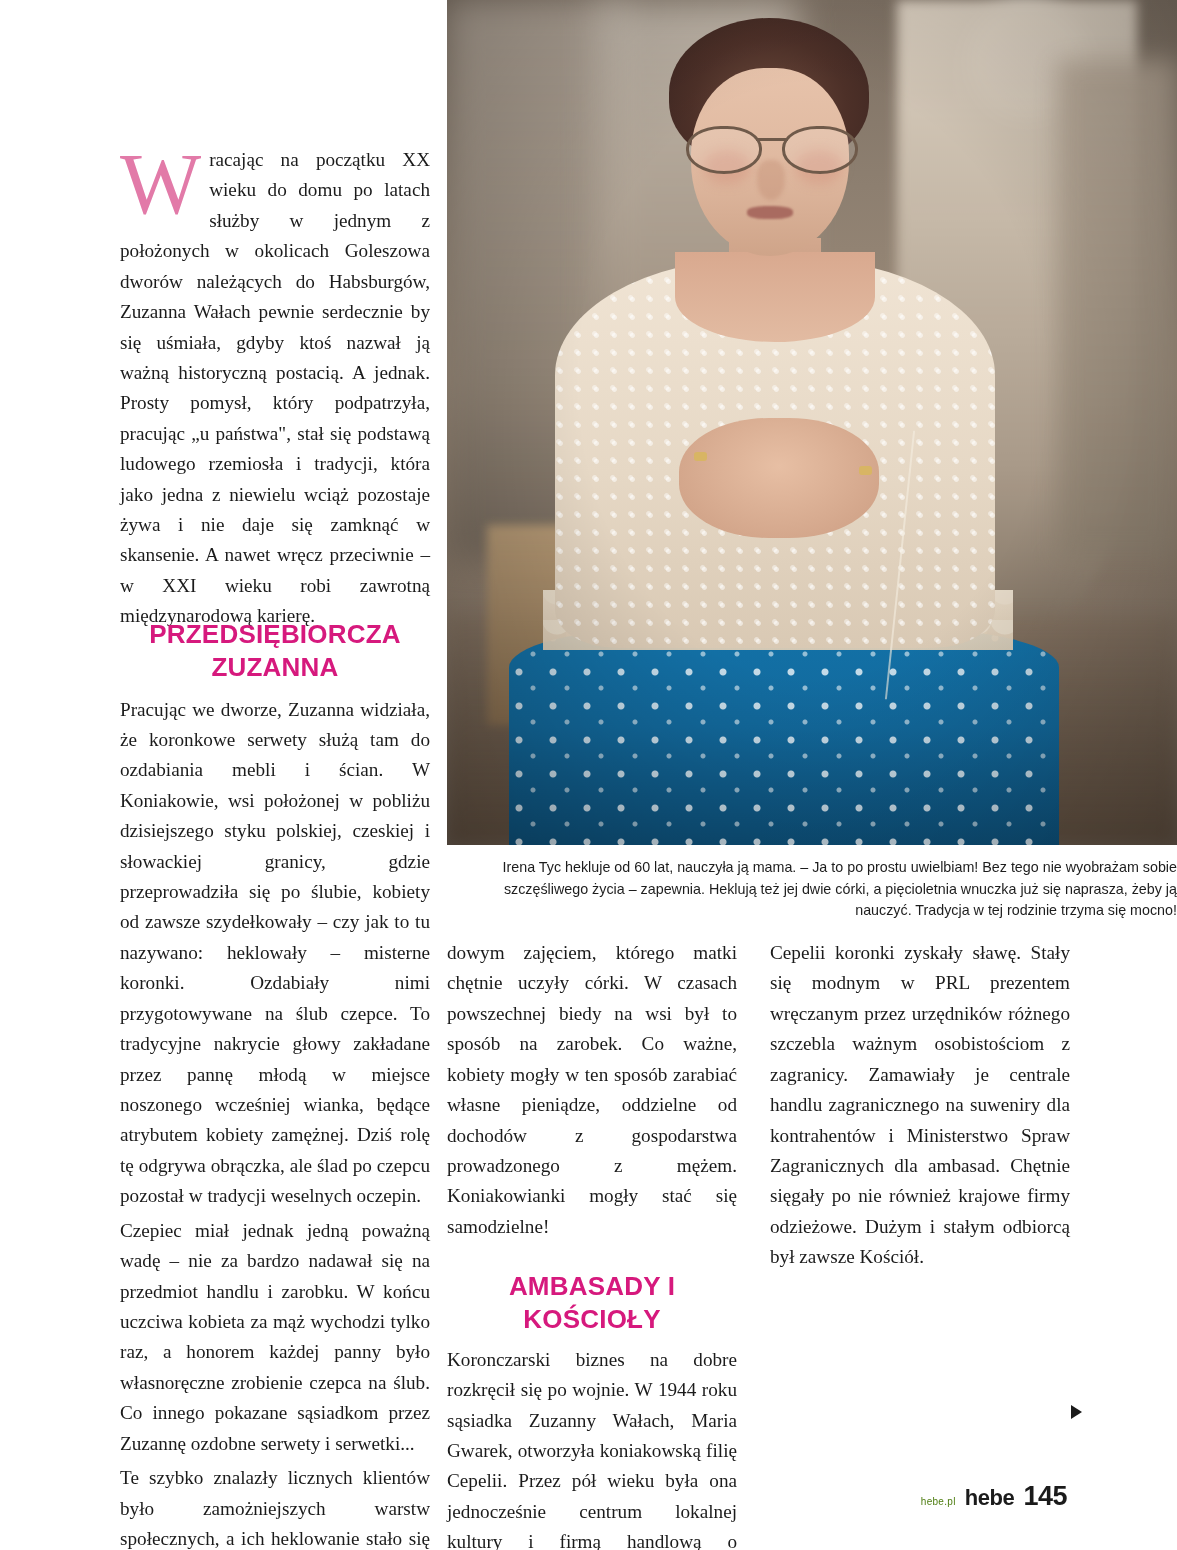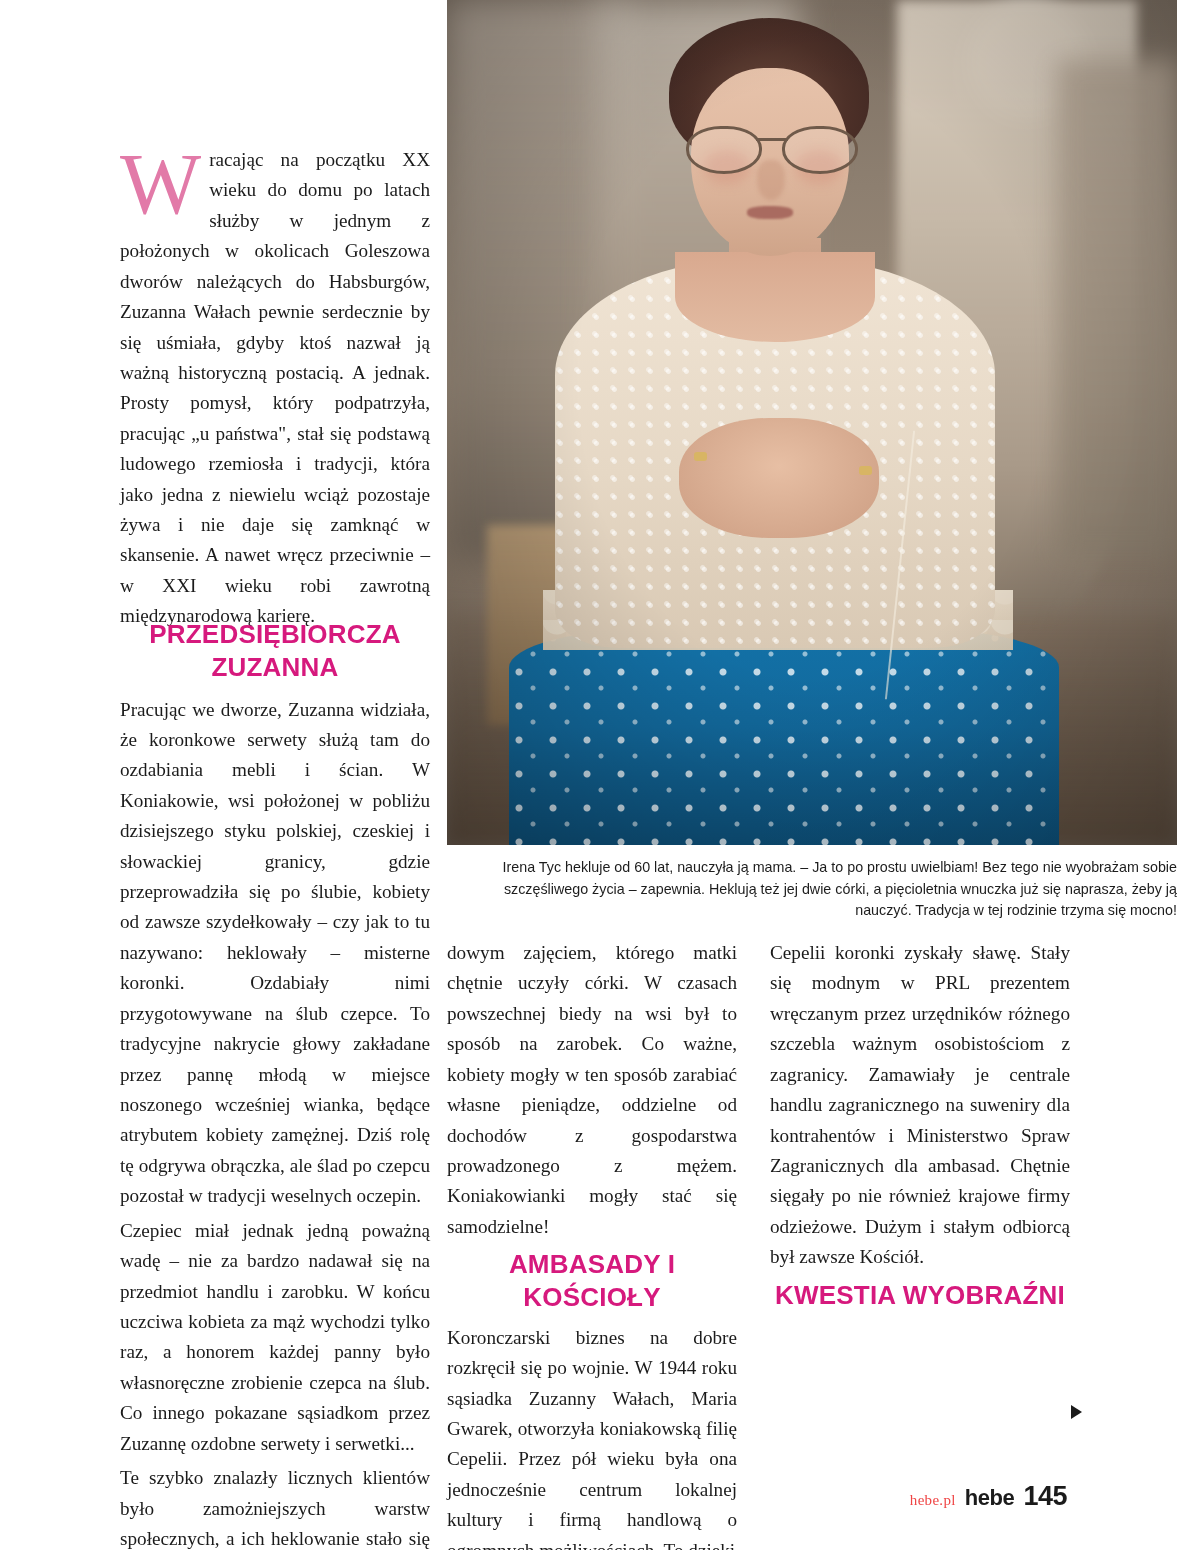--- a/index.html
+++ b/index.html
@@ -289,36 +289,36 @@
     left: 447px;
     top: 938px;
     width: 290px;
   }
   #col3 {
     left: 770px;
     top: 938px;
     width: 300px;
   }
   #col2 h2.sec, #col3 h2.sec {
-    margin: 6px 0 8px 0;
+    margin: 28px 0 8px 0;
   }
 
   
   .footer {
     position: absolute;
     right: 110px;
     bottom: 38px;
     display: flex;
     align-items: baseline;
     gap: 9px;
   }
   .footer .site {
-    font-family: Liberation Serif, serif;
-    font-size: 15px;
-    color: #ef4444;
+    font-family: Liberation Sans, sans-serif;
+    font-size: 10px;
+    color: #4d7c0f;
     letter-spacing: .3px;
   }
   .footer .brand {
     font-family: "Liberation Sans", sans-serif;
     font-size: 22px;
     font-weight: bold;
     color: #1b1b1b;
     letter-spacing: -.4px;
   }
   .footer .pageno {
@@ -393,21 +393,20 @@
   </div>
 
   <div class="col" id="col2">
     <p>dowym zajęciem, którego matki chętnie uczyły córki. W czasach powszechnej biedy na wsi był to sposób na zarobek. Co ważne, kobiety mogły w ten sposób zarabiać własne pieniądze, oddzielne od dochodów z gospodarstwa prowadzonego z mężem. Koniakowianki mogły stać się samodzielne!</p>
     <h2 class="sec">AMBASADY I KOŚCIOŁY</h2>
     <p>Koronczarski biznes na dobre rozkręcił się po wojnie. W 1944 roku sąsiadka Zuzanny Wałach, Maria Gwarek, otworzyła koniakowską filię Cepelii. Przez pół wieku była ona jednocześnie centrum lokalnej kultury i firmą handlową o ogromnych możliwościach. To dzięki</p>
   </div>
 
   <div class="col" id="col3">
     <p>Cepelii koronki zyskały sławę. Stały się modnym w PRL prezentem wręczanym przez urzędników różnego szczebla ważnym osobistościom z zagranicy. Zamawiały je centrale handlu zagranicznego na suweniry dla kontrahentów i Ministerstwo Spraw Zagranicznych dla ambasad. Chętnie sięgały po nie również krajowe firmy odzieżowe. Dużym i stałym odbiorcą był zawsze Kościół.</p>
-    <h2 class="sec">KWESTIA WYOBRAŹNI</h2>
   </div>
 
   <div class="next-arrow"></div>
 
   <div class="footer">
     <span class="site">hebe.pl</span>
     <span class="brand">hebe</span>
     <span class="pageno">145</span>
   </div>
 

